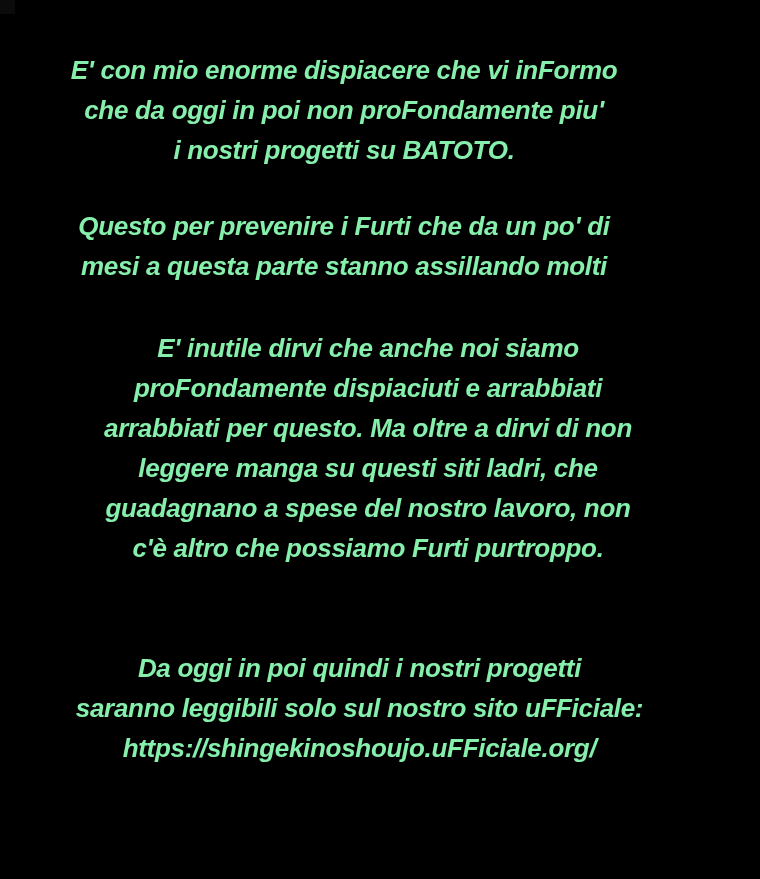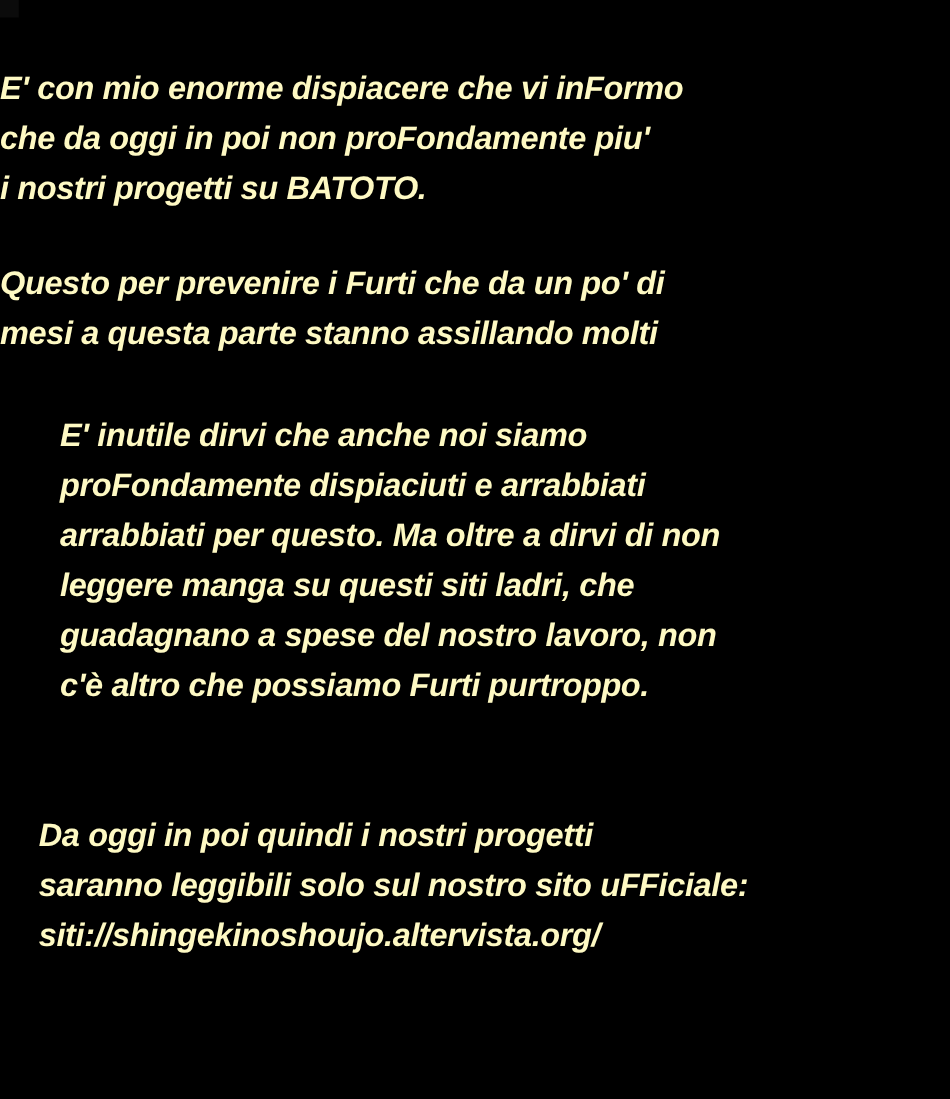--- a/index.html
+++ b/index.html
@@ -21,21 +21,22 @@
     left: 0;
     width: 15px;
     height: 14px;
     background: #0b0b0b;
   }
   .announcement {
     position: absolute;
     top: 0;
     left: 0;
     width: 688px;
-    color: #fef9c3;
+    color: #86efac;
+    text-align: center;
     font-style: italic;
     font-weight: 700;
     font-size: 26px;
     line-height: 40px;
     letter-spacing: -0.3px;
     -webkit-font-smoothing: antialiased;
   }
   .para { margin: 0; }
   .para-1 { margin-top: 50px; }
   .para-2 { margin-top: 36px; }
@@ -67,17 +68,17 @@
       <div class="text-line">proFondamente dispiaciuti e arrabbiati</div>
       <div class="text-line">arrabbiati per questo. Ma oltre a dirvi di non</div>
       <div class="text-line">leggere manga su questi siti ladri, che</div>
       <div class="text-line">guadagnano a spese del nostro lavoro, non</div>
       <div class="text-line">c'è altro che possiamo Furti purtroppo.</div>
     </div>
 
     <div class="para para-4">
       <div class="text-line">Da oggi in poi quindi i nostri progetti</div>
       <div class="text-line">saranno leggibili solo sul nostro sito uFFiciale:</div>
-      <div class="text-line">siti://shingekinoshoujo.altervista.org/</div>
+      <div class="text-line">https://shingekinoshoujo.uFFiciale.org/</div>
     </div>
 
   </div>
 </div>
 
 </body></html>

